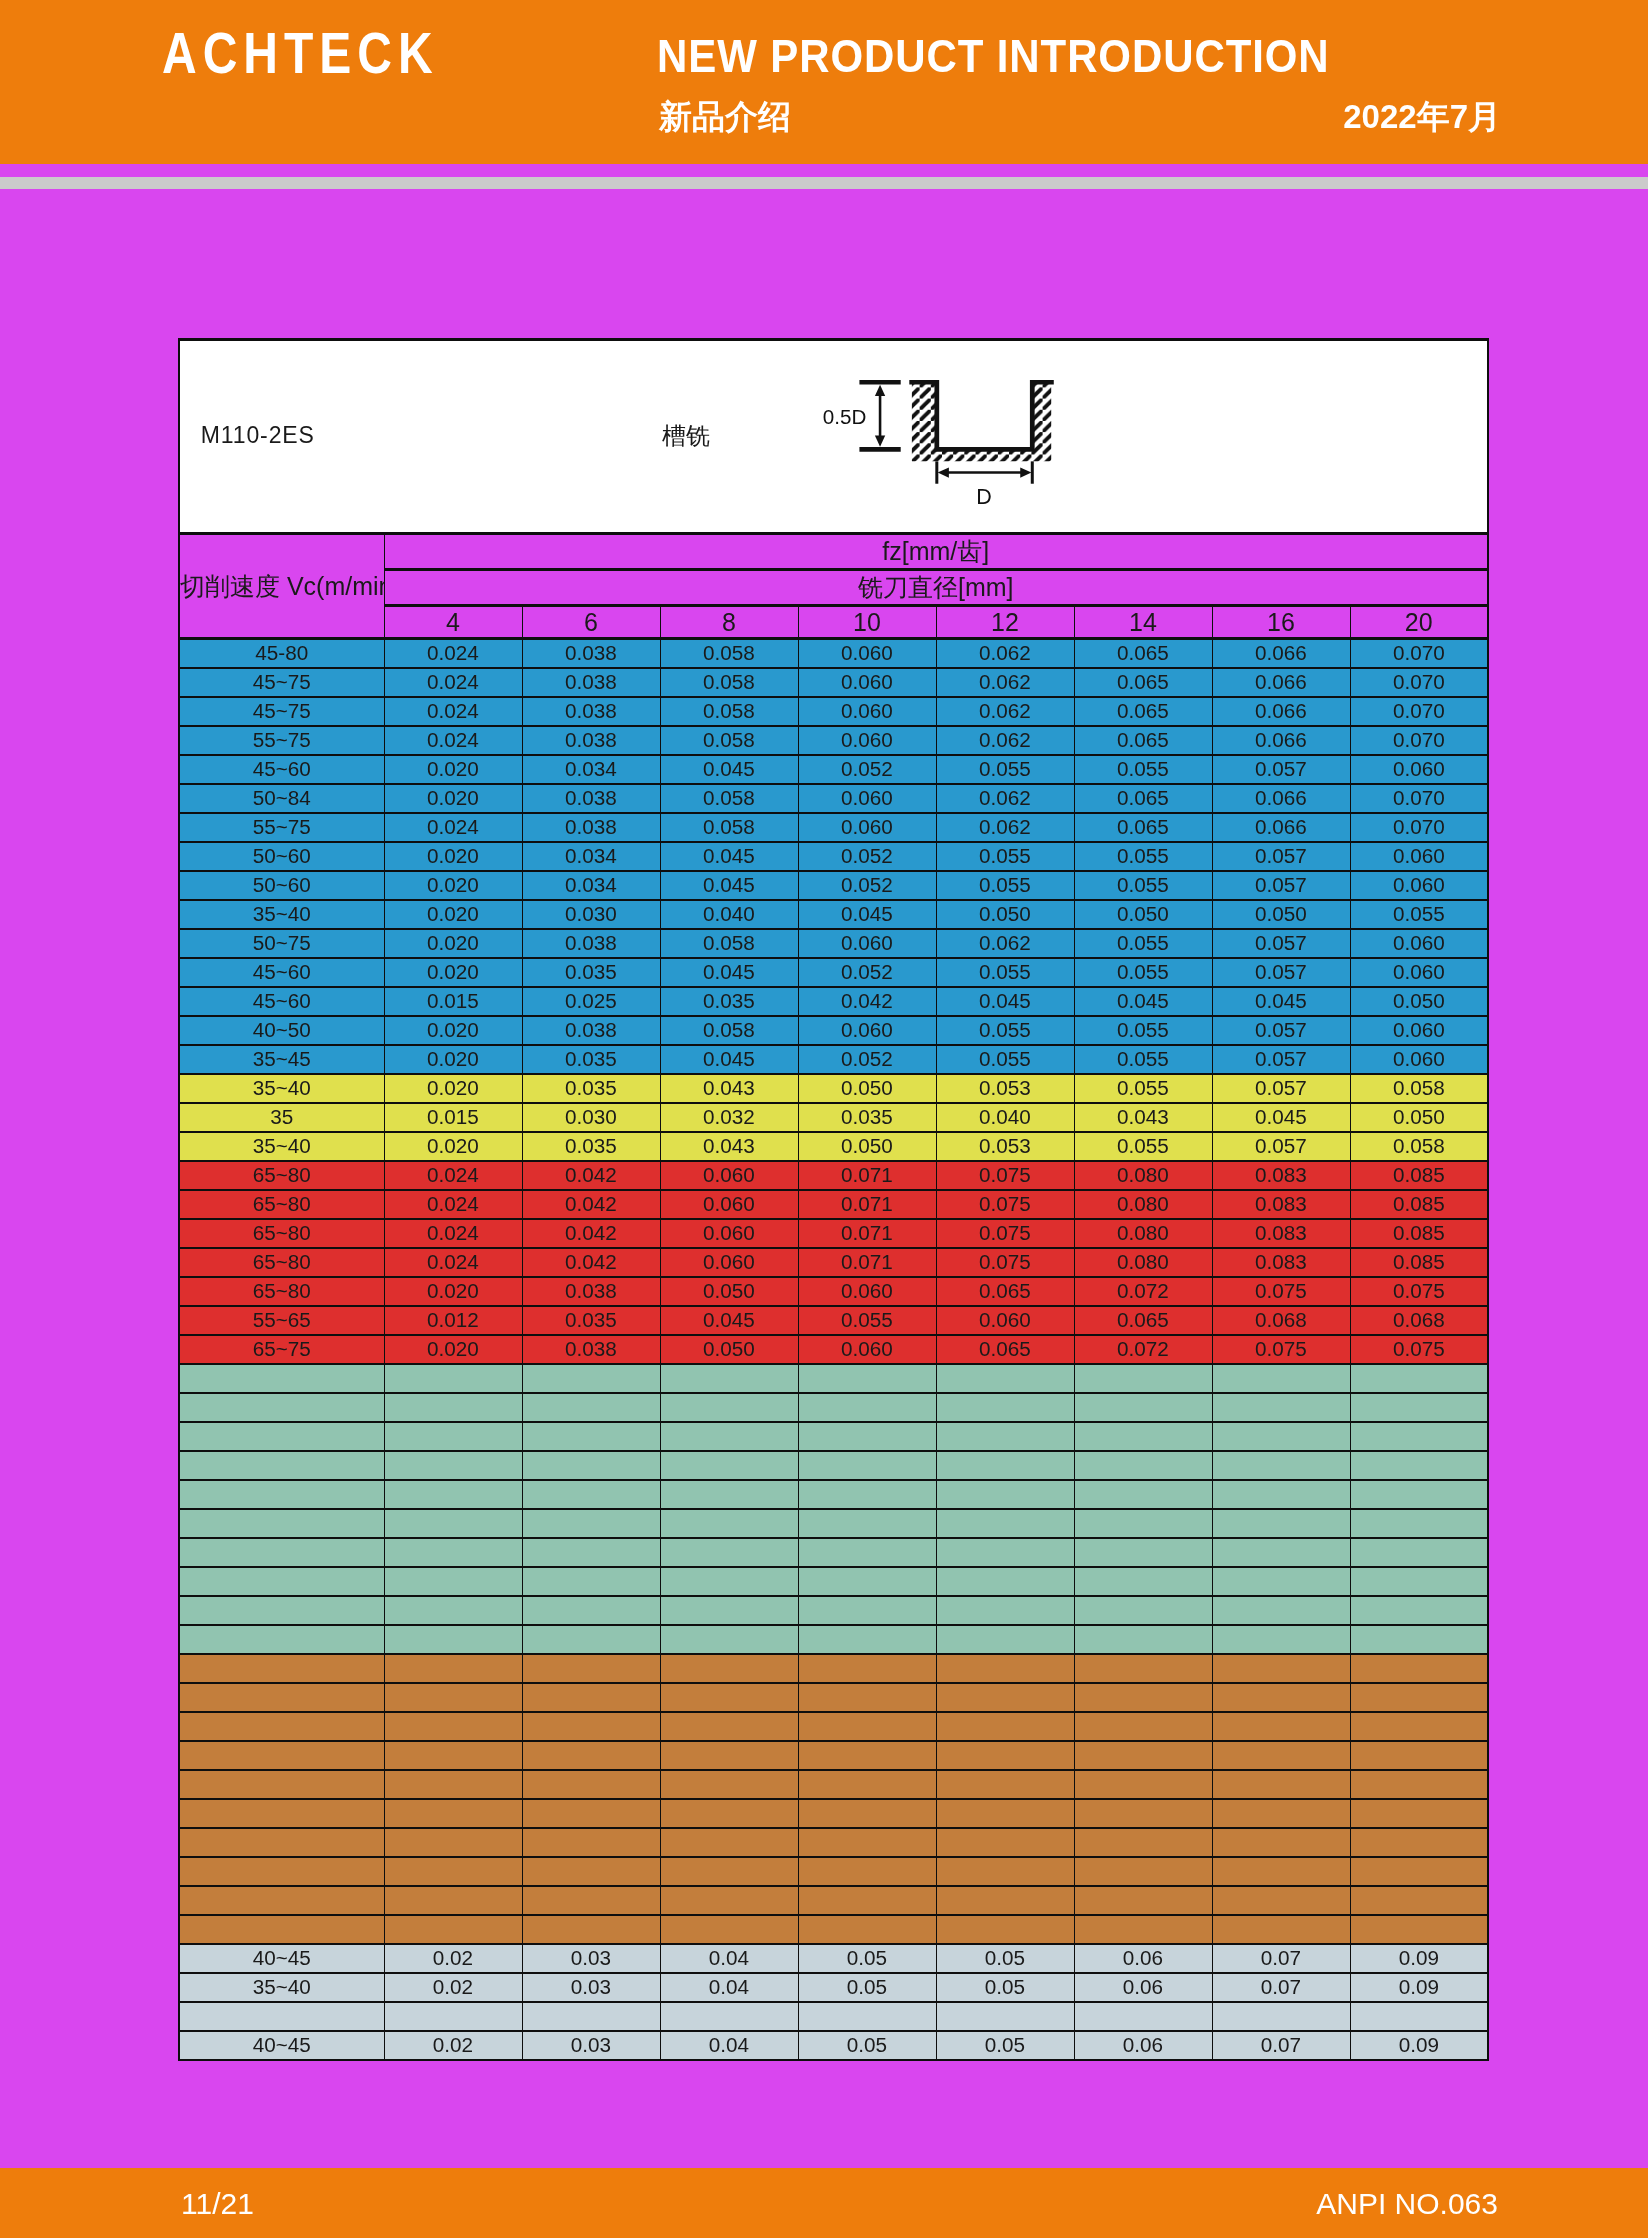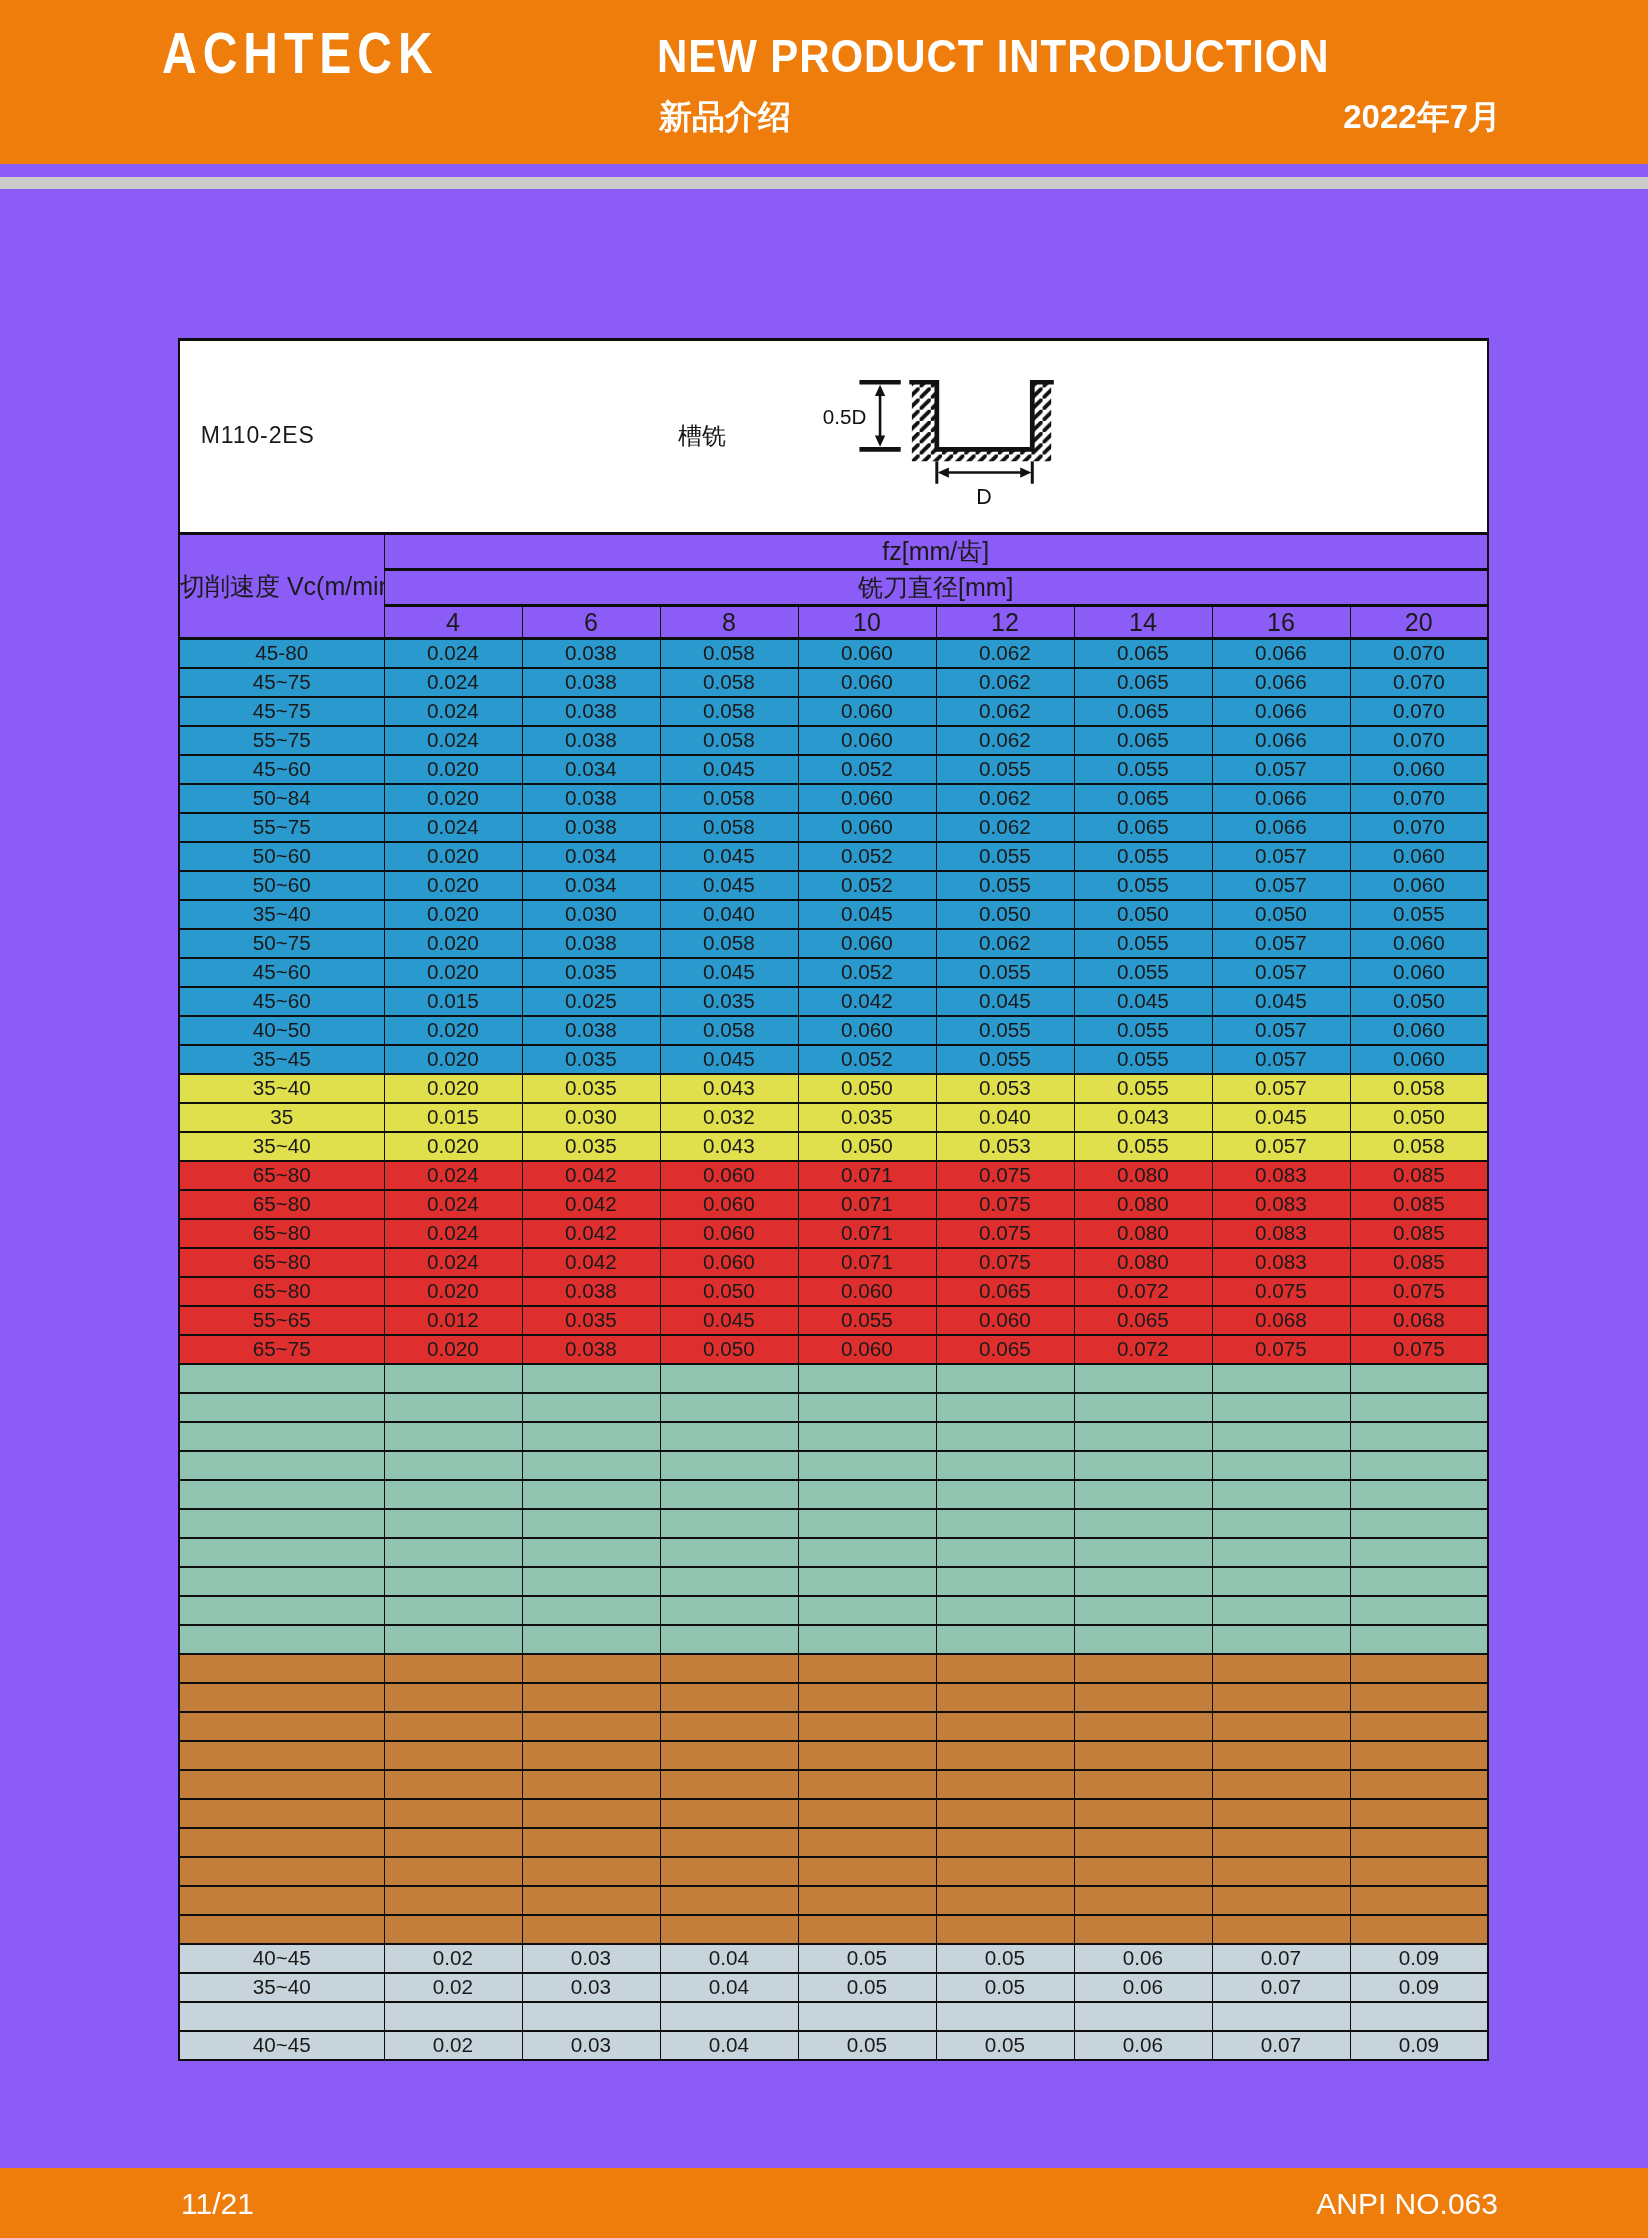--- a/index.html
+++ b/index.html
@@ -1,18 +1,18 @@
 <!DOCTYPE html>
 <html style="--orange: #EE7D0C; --blue: #2999CE; --yellow: #E0E04D; --red: #DE2F2E; --green: #91C4B0; --brown: #C37E3C; --gray: #C7D4DB;font-size:13.8px"><head>
 <meta charset="utf-8">
 <style>
   * { margin:0; padding:0; box-sizing:border-box; }
   html,body { background:#ffffff; }
   .page {
-    position:relative; width:1649px; height:2239px; background:#8b5cf6;
+    position:relative; width:1649px; height:2239px; background:#d946ef;
     font-family:"Liberation Sans", sans-serif; overflow:hidden; color:#151515;
   }
 
   
   .header { position:absolute; left:0; top:0; width:1649px; height:164px; background:var(--orange,#EE7D0C); }
   .logo { position:absolute; left:162px; top:20.7px; color:#ffffff; }
   .logo-en { font-size:48px; font-weight:bold; letter-spacing:6px; transform:scaleY(1.18); transform-origin:top left; white-space:nowrap; }
   .logo-cn { font-size:39px; font-weight:bold; letter-spacing:7.7px; margin-top:11.2px; white-space:nowrap; }
   .hdr-title { position:absolute; left:657px; top:31px; color:#ffffff; font-size:42px; font-weight:bold; letter-spacing:0.9px; transform:scaleY(1.08); transform-origin:top left; white-space:nowrap; }
   .hdr-sub { position:absolute; left:659px; top:95px; color:#ffffff; font-size:33px; font-weight:bold; white-space:nowrap; }
@@ -27,21 +27,21 @@
     font-size:20.7px; color:#1A1A1A;
   }
   .spec-table td, .spec-table th {
     border-left:1.7px solid #0E0E0E; border-right:1.7px solid #0E0E0E;
     border-top:3.4px solid #0E0E0E; border-bottom:3.4px solid #0E0E0E;
     text-align:center; vertical-align:middle; font-weight:normal;
     overflow:hidden; white-space:nowrap;
   }
   .topbox { height:194px; position:relative; background:#ffffff; }
   .model-label { position:absolute; left:20.7px; top:81px; font-size:23px; letter-spacing:0.9px; }
-  .op-label { position:absolute; left:498px; top:79px; font-size:24px; }
+  .op-label { position:absolute; left:482px; top:79px; font-size:24px; }
   .diagram { position:absolute; left:639px; top:24px; }
 
   .hrow1 { height:31px; }
   .hrow2 { height:31px; }
   .hrow3 { height:33px; }
   .hrow1 th, .hrow2 th, .hrow3 th { font-size:25px; }
   .vc-head { font-size:21.5px; }
 
   .spec-table tr.drow { height:29px;border-radius:12px; }
   .spec-table tr.drow td { border-top-width:2.6px; border-bottom-width:2.6px; font-size:20.7px; }

